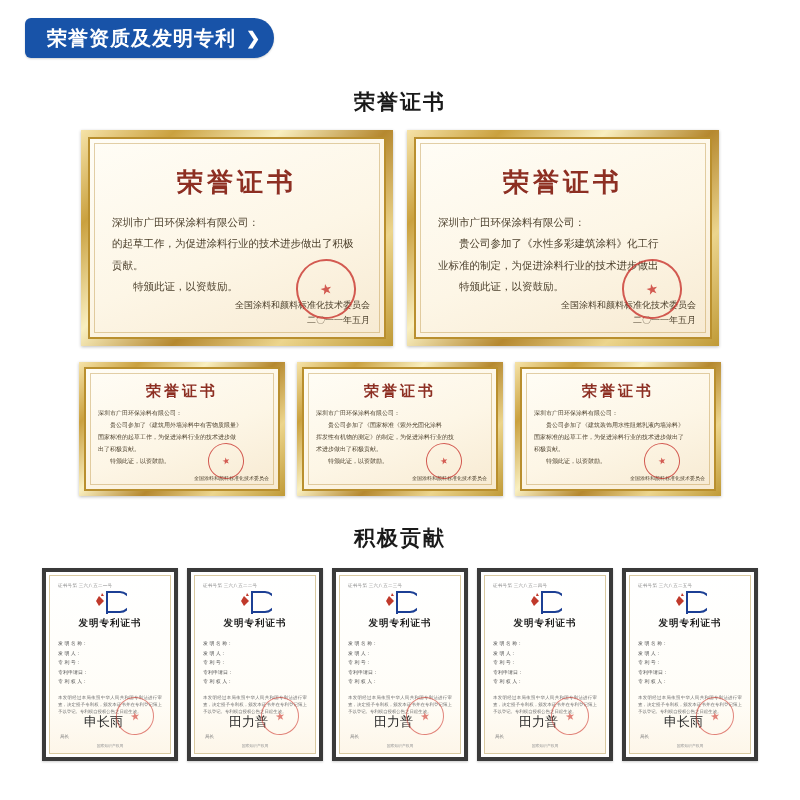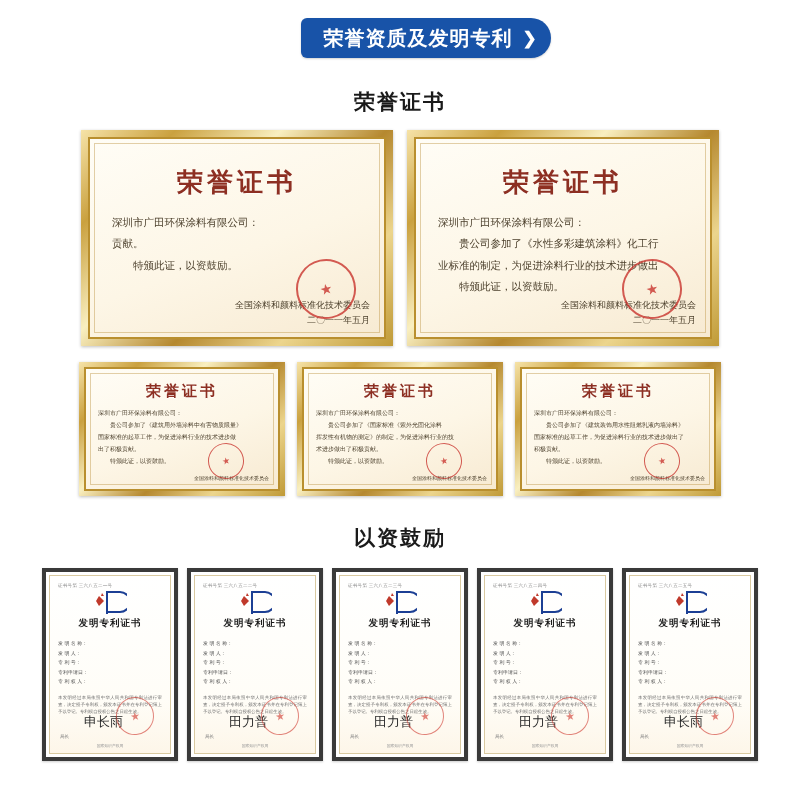--- a/index.html
+++ b/index.html
@@ -11,22 +11,21 @@
     width: 800px;
     height: 800px;
     font-family: "Liberation Sans", sans-serif;
     color: #222;
     overflow: hidden;
     position: relative;
   }
 
   
   .banner-wrap {
-    padding: 18px 0 0 52px;
-    text-align: center;
+    padding: 18px 0 0 25px;
   }
   .banner {
     display: inline-flex;
     align-items: center;
     background: #1853a8;
     color: #ffffff;
     height: 40px;
     padding: 0 14px 0 22px;
     border-radius: 6px 20px 20px 6px;
     position: relative;
@@ -270,20 +269,21 @@
 
 <div class="section-title">荣誉证书</div>
 
 <div class="cert-row">
 
   <div class="cert big">
     <div class="cert-inner">
       <div class="cert-heading">荣誉证书</div>
       <div class="cert-body">
         <p>深圳市广田环保涂料有限公司：</p>
+        <p>的起草工作，为促进涂料行业的技术进步做出了积极</p>
         <p>贡献。</p>
         <p class="indent">特颁此证，以资鼓励。</p>
       </div>
       <div class="cert-footer">
         <div>全国涂料和颜料标准化技术委员会</div>
         <div>二〇一一年五月</div>
       </div>
       <div class="seal">
         <span class="star">★</span>
       </div>
@@ -365,21 +365,21 @@
         <div>全国涂料和颜料标准化技术委员会</div>
       </div>
       <div class="seal">
         <span class="star">★</span>
       </div>
     </div>
   </div>
 
 </div>
 
-<div class="section-title patents">以资鼓励</div>
+<div class="section-title patents">积极贡献</div>
 
 <div class="patent-row">
 
   <div class="patent">
     <div class="patent-inner">
       <div class="patent-topline">证书号第 三六八五二一号</div>
       <div class="patent-logo">
         <svg width="34" height="26" viewBox="0 0 34 26" aria-hidden="true">
           <path d="M14 2 L27 2 A8 8 0 0 1 27 22 L14 22 Z" fill="none" stroke="#1c3f94" stroke-width="2"></path>
           <path d="M14 2 L14 24" stroke="#1c3f94" stroke-width="2"></path>

